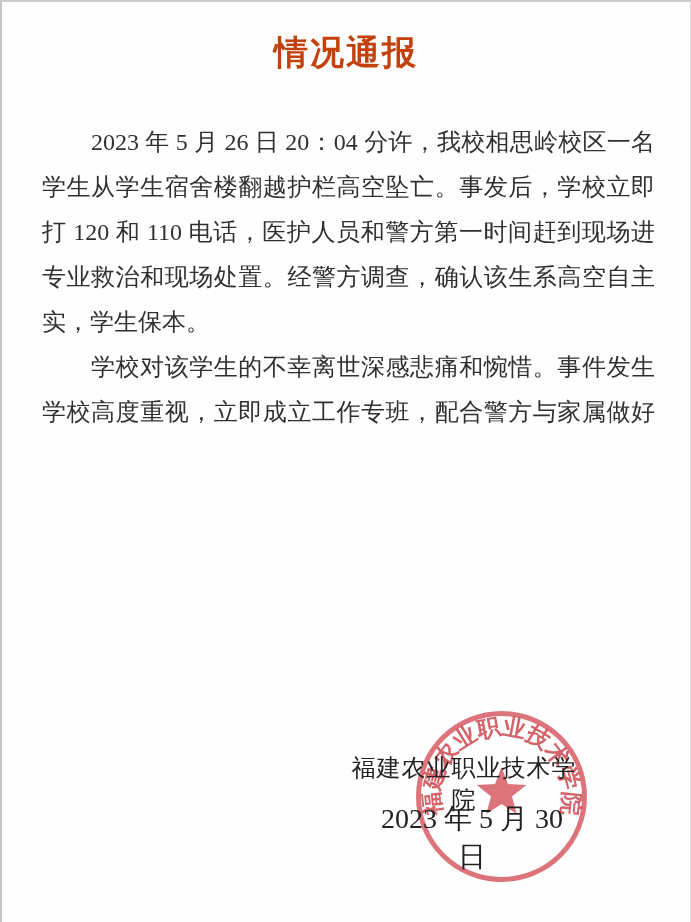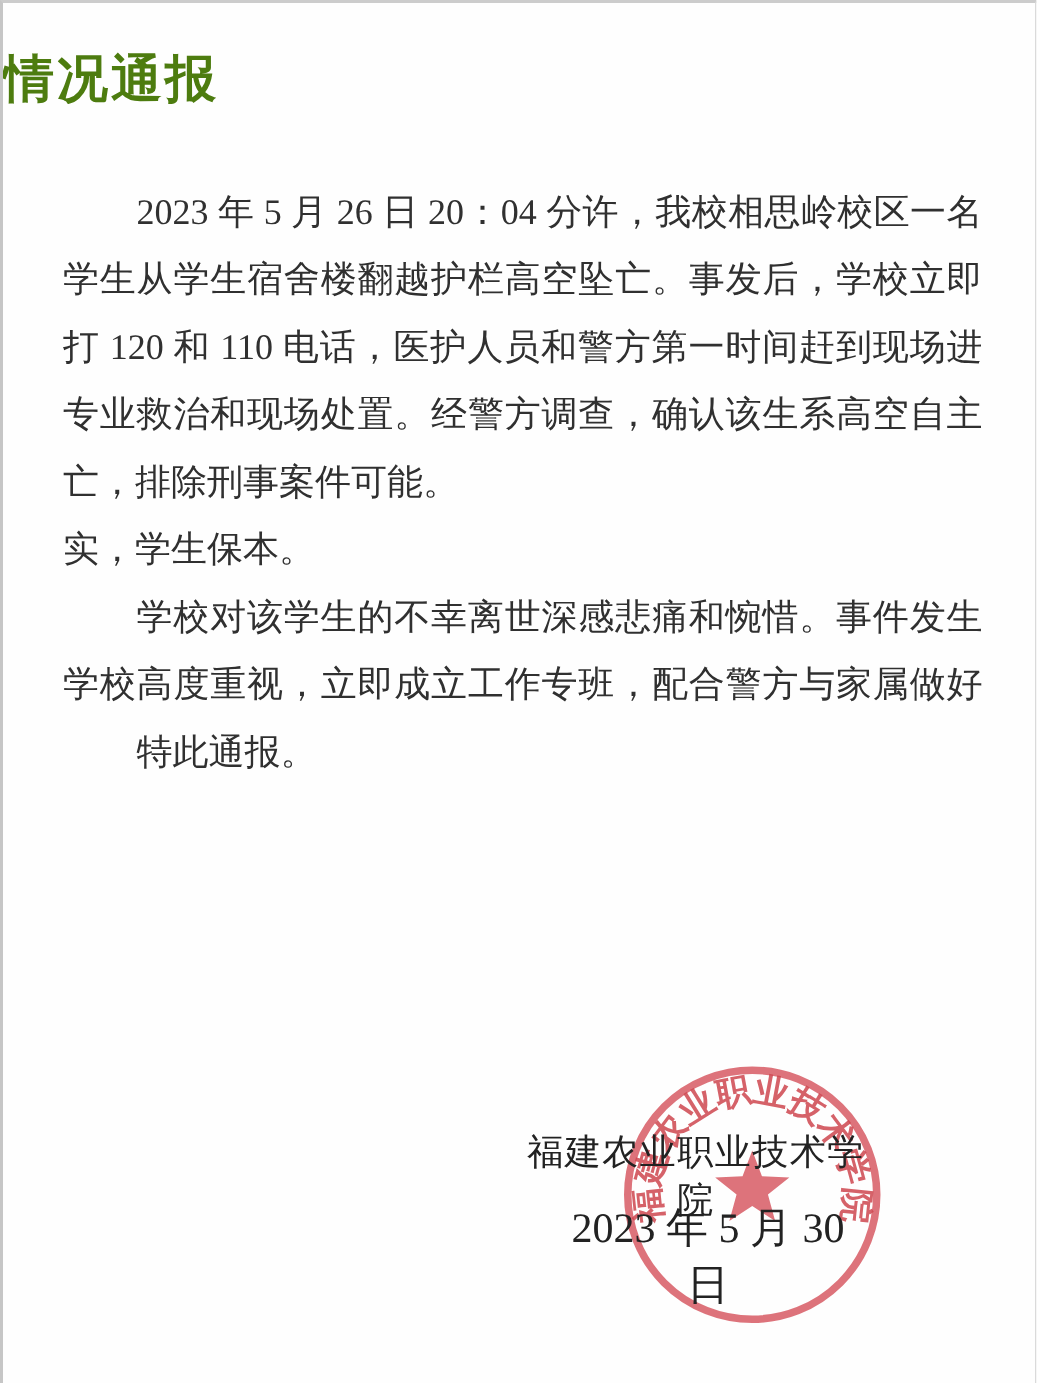--- a/index.html
+++ b/index.html
@@ -19,24 +19,25 @@
     overflow: hidden;
     font-family: "Liberation Serif", "DejaVu Serif", serif;
     color: #2e2e2e;
   }
   .title {
     position: absolute;
     top: 28px;
     left: 0;
     width: 100%;
     margin: 0;
+    text-align: center;
     font-size: 34px;
     font-weight: bold;
     letter-spacing: 2px;
-    color: #4d7c0f;
+    color: #c2410c;
   }
   .body-text {
     position: absolute;
     top: 118px;
     left: 40px;
     width: 613px;
     z-index: 2;
   }
   .line {
     height: 45px;
@@ -92,25 +93,23 @@
 
 <div class="page">
 
   <h1 class="title">情况通报</h1>
 
   <div class="body-text">
     <div class="line indent just">2023 年 5 月 26 日 20：04 分许，我校相思岭校区一名女</div>
     <div class="line just">学生从学生宿舍楼翻越护栏高空坠亡。事发后，学校立即拨</div>
     <div class="line just">打 120 和 110 电话，医护人员和警方第一时间赶到现场进行</div>
     <div class="line just">专业救治和现场处置。经警方调查，确认该生系高空自主坠</div>
-    <div class="line">亡，排除刑事案件可能。</div>
     <div class="line">实，学生保本。</div>
     <div class="line indent just">学校对该学生的不幸离世深感悲痛和惋惜。事件发生后，</div>
     <div class="line just">学校高度重视，立即成立工作专班，配合警方与家属做好事</div>
-    <div class="line indent">特此通报。</div>
   </div>
 
   <svg class="seal" width="185" height="185" viewBox="0 0 185 185" aria-hidden="true">
     <defs>
       <path id="ringPath" d="M 36.31 118.7 A 62 62 0 1 1 148.69 118.7" fill="none"></path>
     </defs>
     <circle cx="92.5" cy="92.5" r="83" fill="none" stroke="#d5505a" stroke-width="5" opacity="0.8"></circle>
     <path d="M92.5 63 L98.97 80.1 L117.23 80.97 L102.96 92.4 L107.78 110.03 L92.5 100 L77.22 110.03 L82.04 92.4 L67.77 80.97 L86.03 80.1 Z" fill="#d5505a" opacity="0.8"></path>
     <text font-size="23" fill="#cf4750" opacity="0.85">
       <textPath href="#ringPath" startOffset="50%" text-anchor="middle">福建农业职业技术学院</textPath>

